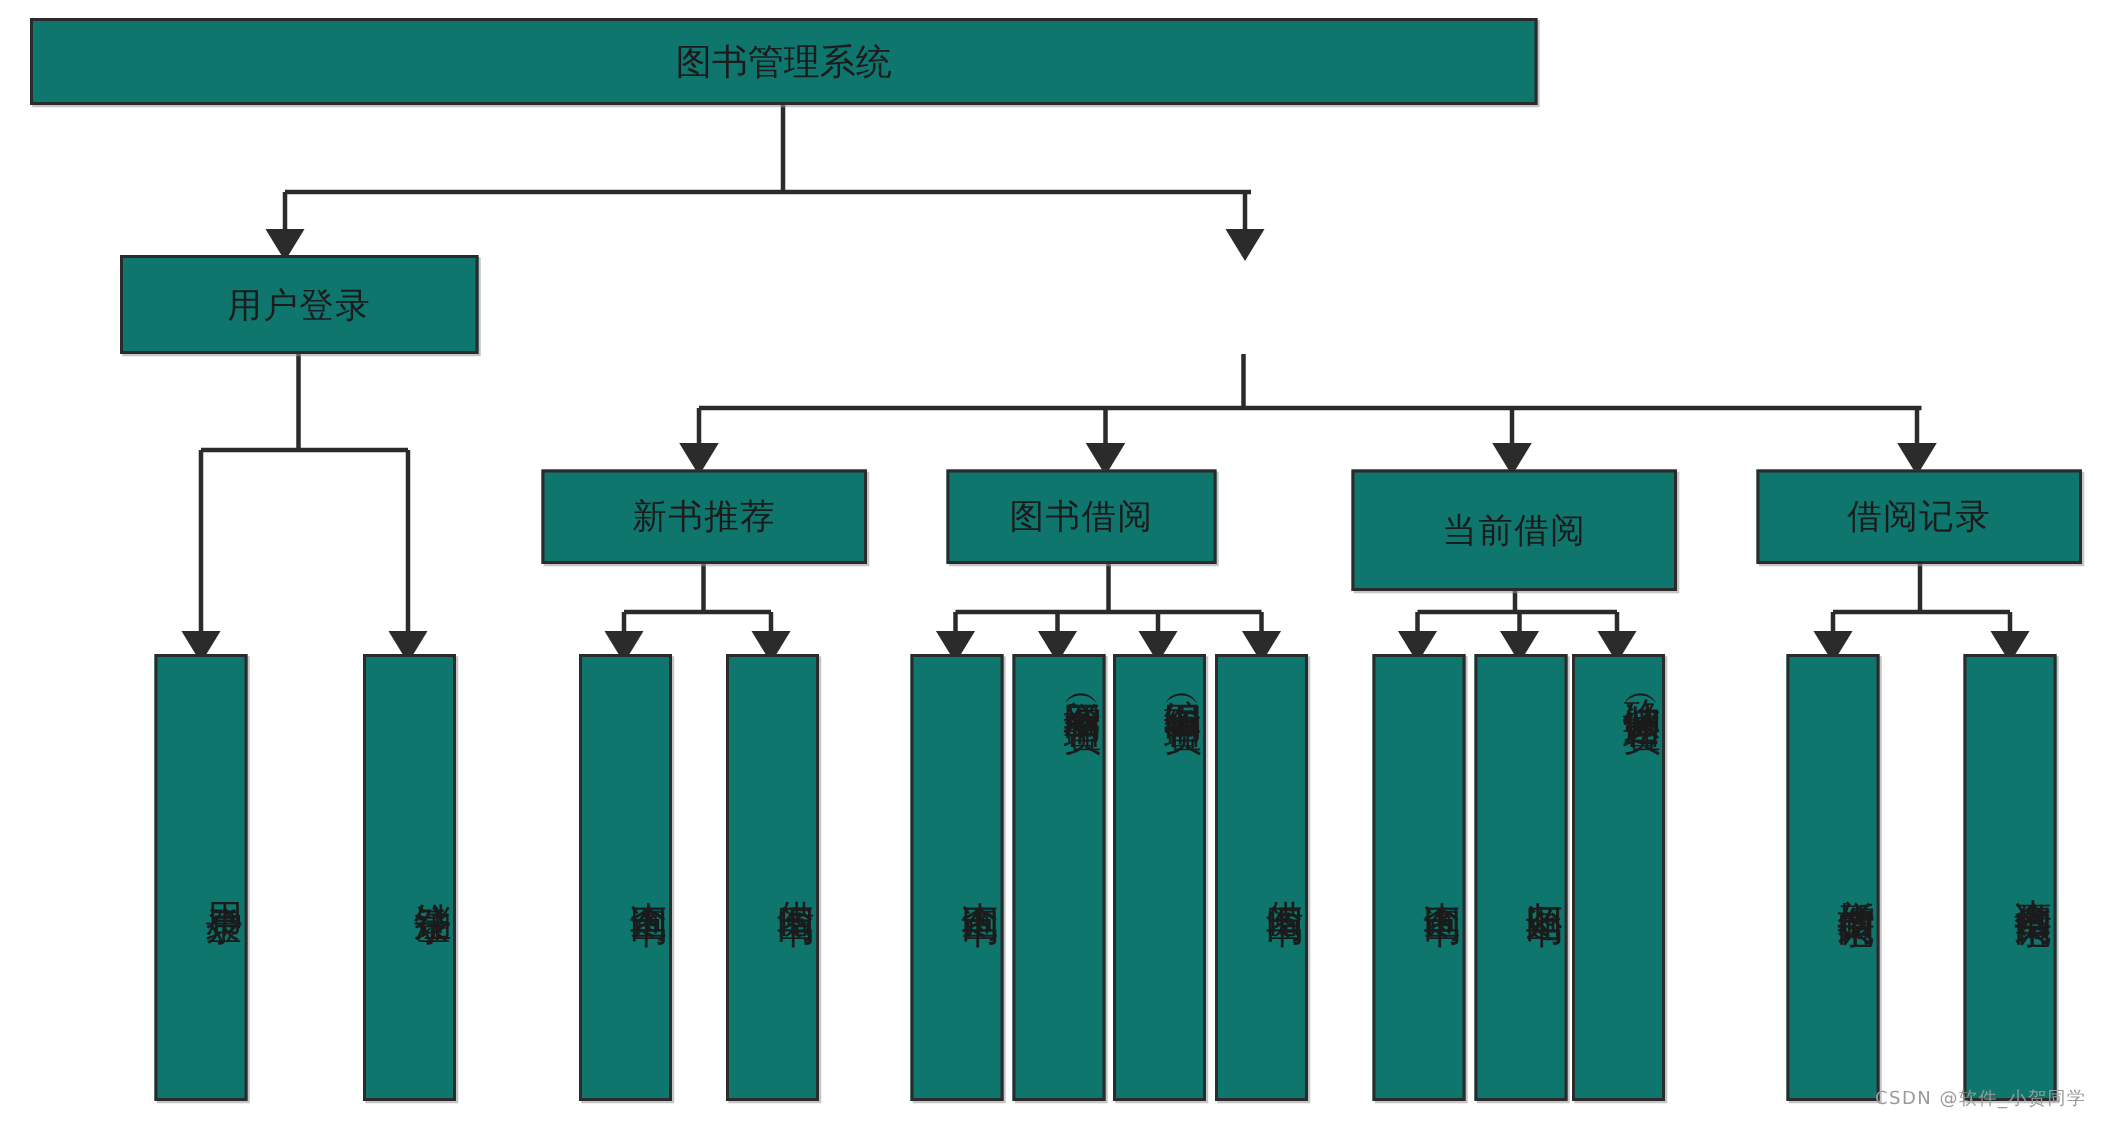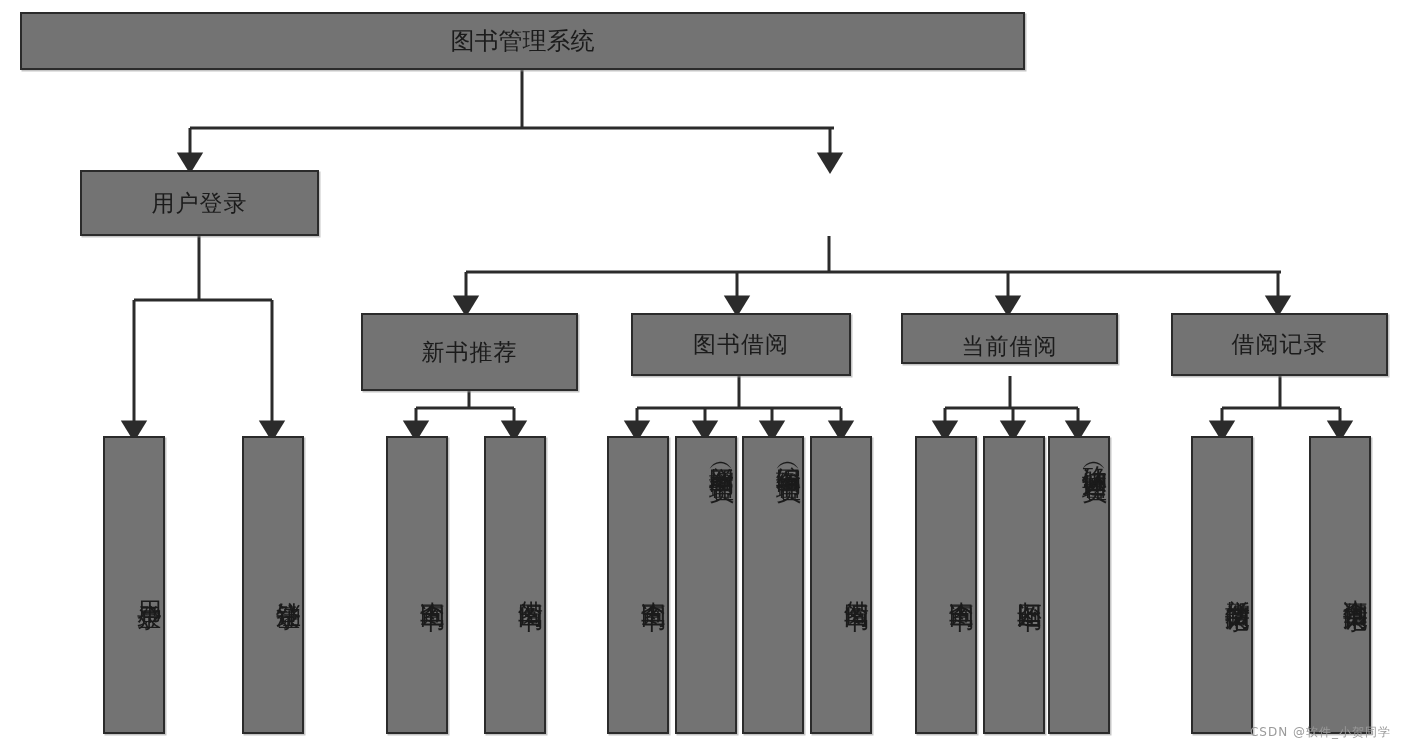--- a/index.html
+++ b/index.html
@@ -3,21 +3,21 @@
 <meta charset="utf-8">
 <style>
   html,body{margin:0;padding:0;background:#ffffff;}
   body{width:1405px;height:747px;font-family:"DejaVu Sans","Liberation Sans",sans-serif;}
   #stage{position:relative;width:1405px;height:747px;overflow:hidden;background:#fff;}
   svg.wires{position:absolute;left:0;top:0;width:1405px;height:747px;pointer-events:none;}
 
   .node{
     position:absolute;
     box-sizing:border-box;
-    background:#737373;
+    background:#0f766e;
     border:2.5px solid #2b2b2b;
     box-shadow:1.5px 1.5px 0 rgba(150,150,150,.55);
     display:flex;align-items:center;justify-content:center;
     color:#1b1b1b;
   }
   .node.h{ font-size:23px; letter-spacing:1px; }
   .node.root{ font-size:24px; }
   .node.v{
     writing-mode:vertical-rl;
     text-orientation:upright;
@@ -104,27 +104,27 @@
   </svg>
 
   <div class="node root" style="left:20px;top:12px;width:1005px;height:58px;">
     <span>图书管理系统</span>
   </div>
 
   <div class="node h" style="left:80px;top:170px;width:239px;height:66px;">
     <span>用户登录</span>
   </div>
 
-  <div class="node h" style="left:361px;top:313px;width:217px;height:78px;">
+  <div class="node h" style="left:361px;top:313px;width:217px;height:63px;">
     <span>新书推荐</span>
   </div>
-  <div class="node h" style="left:631px;top:313px;width:220px;height:63px;font-family:Liberation Serif, serif;">
+  <div class="node h" style="left:631px;top:313px;width:180px;height:63px;font-family:Liberation Serif, serif;">
     <span>图书借阅</span>
   </div>
-  <div class="node h" style="left:901px;top:313px;width:217px;height:51px;align-items:flex-end;">
+  <div class="node h" style="left:901px;top:313px;width:217px;height:81px;">
     <span>当前借阅</span>
   </div>
   <div class="node h" style="left:1171px;top:313px;width:217px;height:63px;">
     <span>借阅记录</span>
   </div>
 
   <div class="node v center" style="left:103px;top:436px;width:62px;height:298px;">
     <span class="vtxt">用户登录</span>
   </div>
   <div class="node v center" style="left:242px;top:436px;width:62px;height:298px;">

